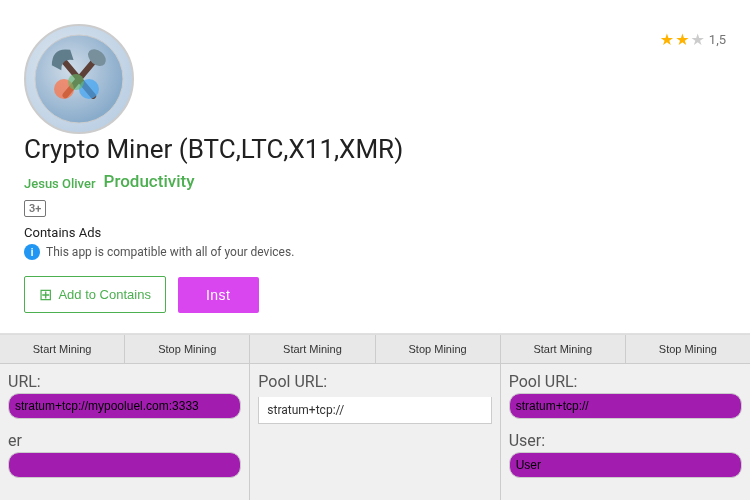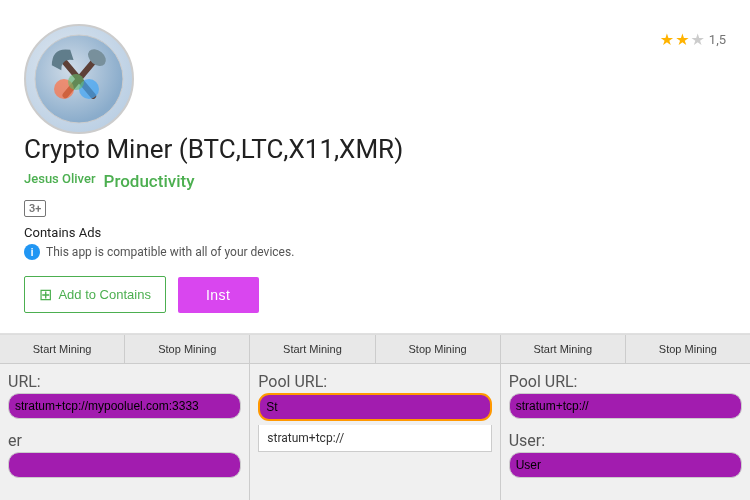--- a/index.html
+++ b/index.html
@@ -49,21 +49,21 @@
       line-height: 1.2;
       margin-bottom: 6px;
       white-space: nowrap;
       overflow: hidden;
       text-overflow: ellipsis;
       max-width: 560px;
     }
 
     .app-meta {
       display: flex;
-      align-items: flex-start;
+      align-items: flex-end;
       gap: 8px;
       margin-bottom: 8px;
     }
 
     .app-author {
       color: #4CAF50;
       font-weight: 500;
       font-size: 13px;
     }
 
@@ -355,21 +355,20 @@
       </div>
     </div>
 
     <div class="panel">
       <div class="panel-buttons">
         <button class="panel-btn">Start Mining</button>
         <button class="panel-btn">Stop Mining</button>
       </div>
       <div class="panel-field">
         <div class="panel-label">Pool URL:</div>
-        <input class="panel-input active" type="text" value="St" style="">
       </div>
       <div class="dropdown-suggestion">stratum+tcp://</div>
     </div>
 
     <div class="panel">
       <div class="panel-buttons">
         <button class="panel-btn">Start Mining</button>
         <button class="panel-btn">Stop Mining</button>
       </div>
       <div class="panel-field">

